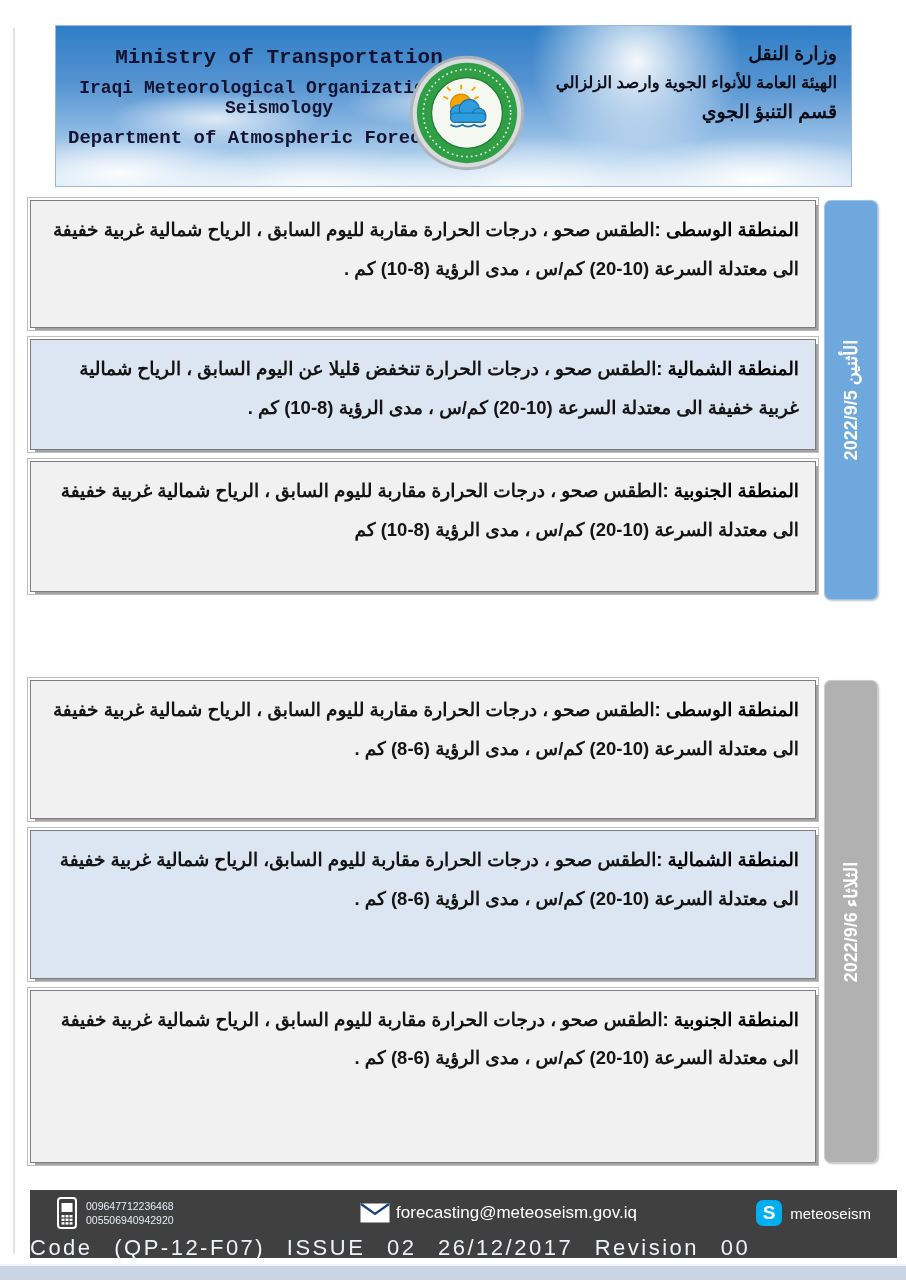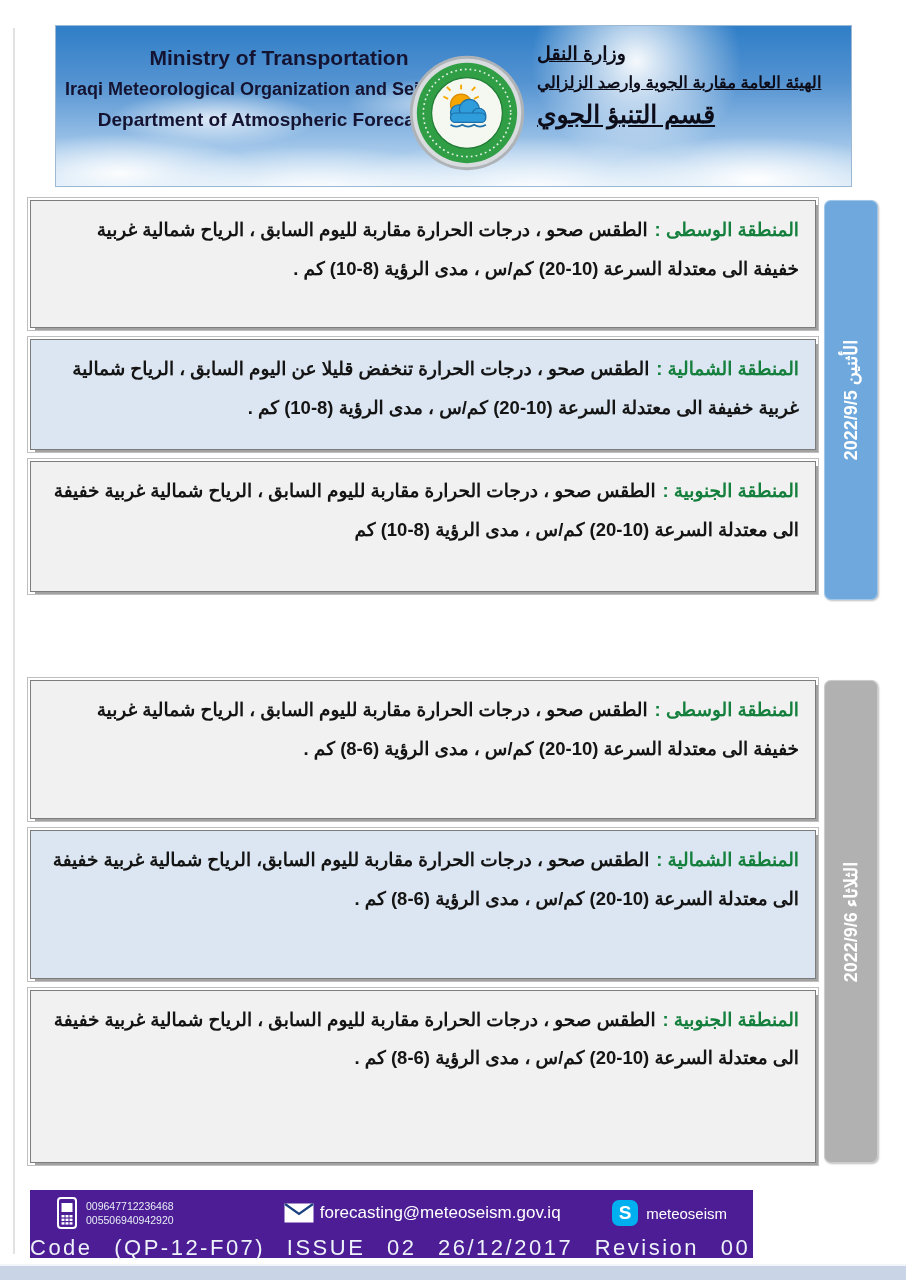--- a/index.html
+++ b/index.html
@@ -18,29 +18,29 @@
       radial-gradient(circle 150px at 73% 22%, rgba(255,255,255,.95), rgba(255,255,255,0) 70%),
       radial-gradient(ellipse 190px 55px at 8% 92%, rgba(255,255,255,.95), rgba(255,255,255,0) 72%),
       radial-gradient(ellipse 230px 65px at 33% 104%, #ffffff, rgba(255,255,255,0) 72%),
       radial-gradient(ellipse 260px 75px at 60% 102%, rgba(255,255,255,.92), rgba(255,255,255,0) 70%),
       radial-gradient(ellipse 210px 60px at 88% 96%, #ffffff, rgba(255,255,255,0) 72%),
       radial-gradient(ellipse 150px 40px at 20% 58%, rgba(255,255,255,.75), rgba(255,255,255,0) 70%),
       radial-gradient(ellipse 120px 35px at 47% 48%, rgba(255,255,255,.55), rgba(255,255,255,0) 70%),
       linear-gradient(180deg,#2f7ec7 0%,#5493d1 35%,#8cb8e3 65%,#cfe4f6 100%);
   }
   .hdr-en{position:absolute;left:8px;top:20px;width:430px;text-align:center;
-    font-family:Liberation Sans, sans-serif;color:#141432;font-weight:bold;}
+    font-family:Liberation Mono, monospace;color:#141432;font-weight:bold;}
   .hdr-en .l1{font-size:21px;margin-bottom:9px;}
   .hdr-en .l2{font-size:18px;margin-bottom:9px;}
   .hdr-en .l3{font-size:19px;}
-  .hdr-ar{position:absolute;right:14px;top:16px;width:300px;text-align:left;
-    direction:rtl;color:#0d0d1a;font-weight:bold;text-decoration:underline;}
+  .hdr-ar{position:absolute;right:14px;top:16px;width:300px;text-align:right;
+    direction:rtl;color:#0d0d1a;font-weight:bold;}
   .hdr-ar .l1{font-size:19px;margin-bottom:8px;}
   .hdr-ar .l2{font-size:16.5px;margin-bottom:8px;}
-  .hdr-ar .l3{font-size:25px;}
+  .hdr-ar .l3{font-size:19px;}
   .logo-wrap{position:absolute;left:352px;top:28px;width:118px;height:118px;}
 
   
   .section{position:absolute;left:30px;width:848px;display:flex;}
   .section .boxes{width:786px;display:flex;flex-direction:column;}
   .section .daytab{
     width:54px;margin-left:8px;border-radius:7px;position:relative;
     box-shadow:inset 0 0 0 1px rgba(255,255,255,.35), 1px 1px 2px rgba(0,0,0,.25);
   }
   .daytab .vtext{
@@ -54,30 +54,30 @@
   .fbox{
     border:1px solid #7d7d7d;outline:1px solid #bfbfbf;outline-offset:2px;
     box-shadow:4px 4px 0 -1px #a2a2a2;
     direction:rtl;text-align:right;
     padding:10px 16px 0 16px;box-sizing:border-box;
     font-weight:bold;font-size:18.5px;line-height:2.1;color:#141414;
   }
   .bg-gray{background:#f1f1f1;}
   .bg-blue{background:#dce6f2;}
   .mgap{margin-top:11px;}
-  .rtitle{color:#15803d;margin-left:7px;}
+  .rtitle{color:#000000;margin-left:0;}
   .sec1{top:200px;height:400px;}
   .sec2{top:680px;height:483px;}
   .s1b1{height:128px;} .s1b2{height:111px;} .s1b3{height:131px;}
   .s2b1{height:140px;} .s2b2{height:150px;} .s2b3{height:175px;}
 
   
   .footer{
-    position:absolute;left:30px;top:1190px;width:723px;height:68px;
-    background:#4c1d95;color:#ffffff;box-sizing:border-box;
+    position:absolute;left:30px;top:1190px;width:867px;height:68px;
+    background:#404040;color:#ffffff;box-sizing:border-box;
   }
   .frow{display:flex;align-items:center;height:42px;padding:2px 26px 0 26px;}
   .phone-group{display:flex;align-items:center;gap:8px;width:260px;}
   .phone-nums{font-size:10.5px;line-height:1.35;color:#e8edf6;}
   .email-group{display:flex;align-items:center;gap:6px;flex:1;justify-content:center;font-size:17px;}
   .skype-group{display:flex;align-items:center;gap:8px;width:190px;justify-content:flex-end;font-size:15px;}
   .skype-badge{width:26px;height:26px;border-radius:7px;background:#00aff0;color:#fff;
     display:flex;align-items:center;justify-content:center;font-size:19px;font-weight:bold;}
   .code-line{
     text-align:left;font-size:22px;font-weight:normal;letter-spacing:2.5px;word-spacing:13px;
@@ -116,21 +116,21 @@
           <circle cx="52" cy="47" r="8.5"></circle>
           <circle cx="60" cy="52" r="6"></circle>
         <rect x="36" y="50" width="30" height="8" rx="4"></rect>
       </g>
       <path d="M36 60 q5 3 10 0 q5 3 10 0 q5 3 10 0" fill="none" stroke="#1c6fa8" stroke-width="1.4"></path>
     </svg>
   </div>
 
   <div class="hdr-ar">
     <div class="l1">وزارة النقل</div>
-    <div class="l2">الهيئة العامة مقاربة الجوية وارصد الزلزالي</div>
+    <div class="l2">الهيئة العامة للأنواء الجوية وارصد الزلزالي</div>
     <div class="l3">قسم التنبؤ الجوي</div>
   </div>
 </div>
 
 <div class="section sec1">
   <div class="boxes">
     <div class="fbox bg-gray s1b1">
       <span class="rtitle">المنطقة الوسطى :</span><span>الطقس صحو ، درجات الحرارة مقاربة لليوم السابق ، الرياح شمالية غربية خفيفة الى معتدلة السرعة ‭(20-10)‬ كم/س ، مدى الرؤية ‭(10-8)‬ كم .</span>
     </div>
     <div class="fbox bg-blue s1b2 mgap">

